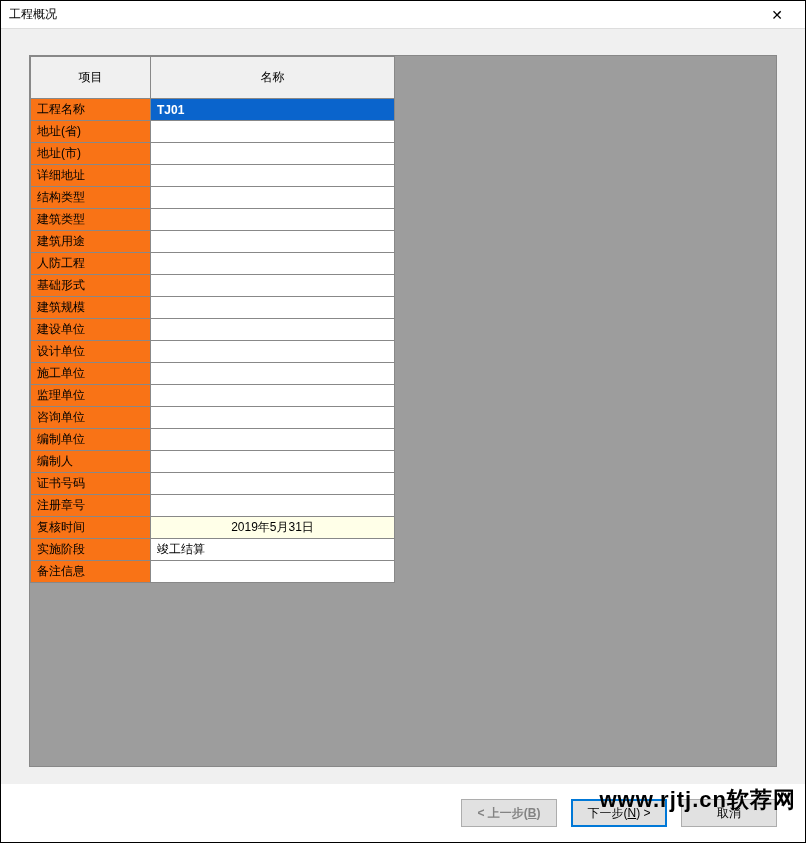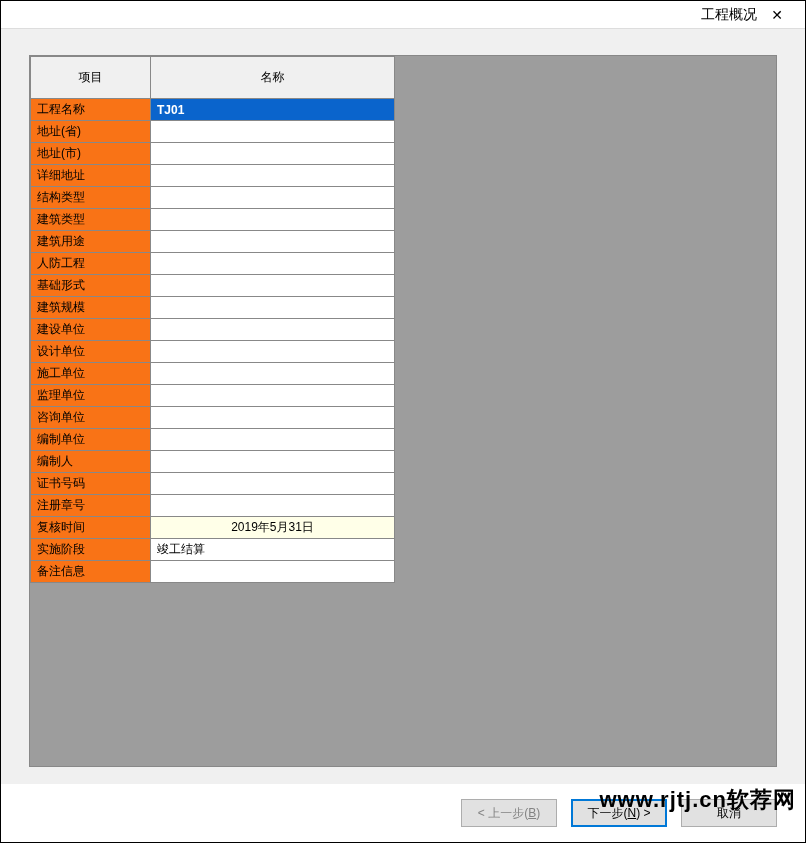--- a/index.html
+++ b/index.html
@@ -1,32 +1,32 @@
 <!DOCTYPE html>
 <html><head>
   <meta charset="utf-8">
   <style>
     *{box-sizing:border-box;margin:0;padding:0;}
     body{font-family:"Microsoft YaHei","SimSun",sans-serif;font-size:12px;background:#fff;width:806px;height:843px;position:relative;}
     .window{border:1px solid #000;width:806px;height:843px;display:flex;flex-direction:column;}
     .titlebar{height:28px;display:flex;align-items:center;padding:0 8px;background:#fff;border-bottom:1px solid #ddd;}
-    .titlebar .title{flex:1;font-size:14px;text-align:right;}
+    .titlebar .title{flex:1;font-size:12px;}
     .titlebar .close{width:40px;height:28px;display:flex;align-items:center;justify-content:center;font-size:14px;cursor:pointer;}
     .content{flex:1;padding:26px 28px 10px 28px;background:#f0f0f0;}
     .inner{background:#9d9d9d;border:1px solid #888;width:100%;height:712px;padding:0;}
     table{border-collapse:collapse;background:#fff;}
     th{background:#f0f0f0;border:1px solid #888;text-align:center;font-weight:normal;padding:12px 4px;height:22px;}
     td{border:1px solid #888;padding:2px 6px;height:21px;background:#fff;}
     td.label{background:#f97316;width:120px;}
     td.value{width:244px;}
     td.selected{background:#0a64cc;color:#fff;font-weight:bold;}
     td.date{background:#ffffe8;text-align:center;}
     .footer{height:58px;display:flex;align-items:center;justify-content:flex-end;padding:0 28px;gap:14px;}
     .btn{min-width:96px;height:28px;border:1px solid #adadad;background:#e1e1e1;font-size:12px;display:flex;align-items:center;justify-content:center;cursor:pointer;font-family:inherit;}
-    .btn.disabled{color:#838383;cursor:default;}
+    .btn.disabled{color:#838383;cursor:default;font-weight:bold;}
     .btn.primary{border:2px solid #0078d7;}
     .watermark{position:absolute;right:10px;bottom:28px;font-size:22px;font-weight:bold;color:#000;letter-spacing:1px;margin-top:20px;}
     .u{text-decoration:underline;}
   </style>
 </head>
 <body>
 
 <div class="window">
   <div class="titlebar">
     <div class="title">工程概况</div>

